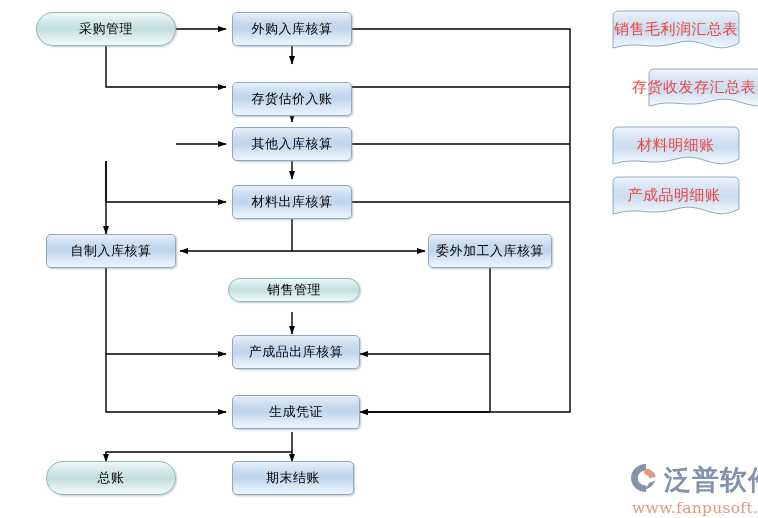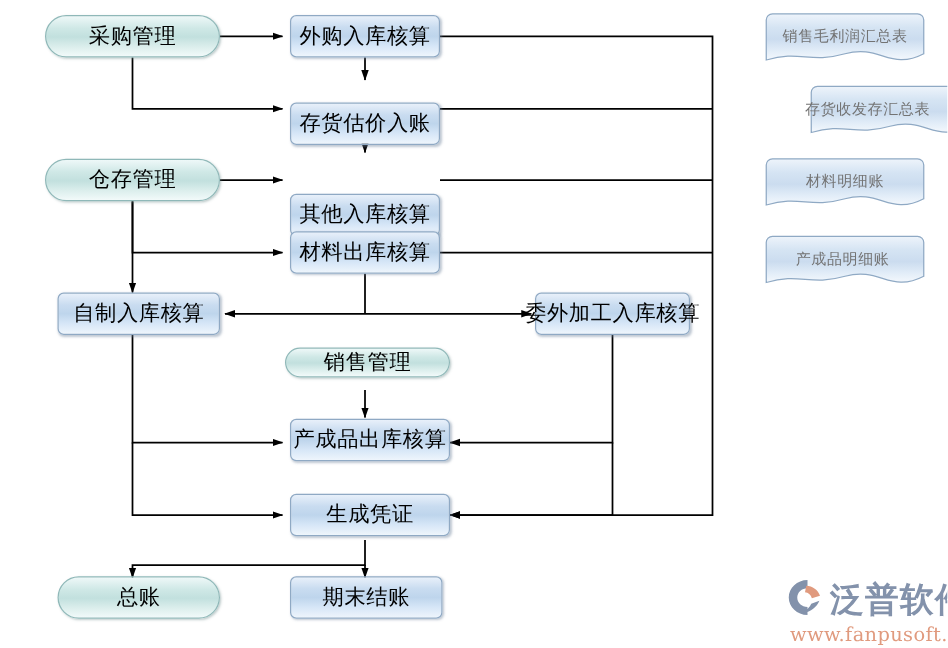--- a/index.html
+++ b/index.html
@@ -25,21 +25,21 @@
     height: 518px;
     pointer-events: none;
   }
   .node {
     position: absolute;
     box-sizing: border-box;
     display: flex;
     align-items: center;
     justify-content: center;
     text-align: center;
-    font-size: 17px;
+    font-size: 13px;
     line-height: 1.1;
     color: #000000;
     letter-spacing: 0.5px;
     white-space: nowrap;
     z-index: 3;
   }
   
   .proc {
     border: 1px solid #8fa9c4;
     border-radius: 5px;
@@ -71,22 +71,22 @@
   .doc svg { display: block; }
   .doc .doclabel {
     position: absolute;
     left: 0;
     top: 0;
     width: 100%;
     height: 84%;
     display: flex;
     align-items: center;
     justify-content: center;
-    font-size: 12px;
-    color: #737373;
+    font-size: 15px;
+    color: #ef4444;
     letter-spacing: 0.5px;
     white-space: nowrap;
   }
   
   #logo {
     position: absolute;
     z-index: 4;
     display: flex;
     flex-direction: column;
     align-items: flex-start;
@@ -161,23 +161,22 @@
       <path d="M292,452 L292,462" marker-end="url(#ah)"></path>
     </g>
   </svg>
 
   <div class="node pill" style="left:36px;  top:12px;  width:140px; height:34px;">采购管理</div>
 
   <div class="node proc" style="left:232px; top:12px;  width:120px; height:34px;">外购入库核算</div>
 
   <div class="node proc" style="left:232px; top:70px;  width:120px; height:34px;margin-top:12px;">存货估价入账</div>
 
-  <div class="node pill" style="left:36px;  top:127px; width:140px; height:34px;">仓存管理</div>
-
-  <div class="node proc" style="left:232px; top:127px; width:120px; height:34px;margin-top:28px;">其他入库核算</div>
+
+  <div class="node proc" style="left:232px; top:127px; width:120px; height:34px;">其他入库核算</div>
 
   <div class="node proc" style="left:232px; top:185px; width:120px; height:34px;">材料出库核算</div>
 
   <div class="node proc" style="left:46px;  top:234px; width:130px; height:34px;">自制入库核算</div>
 
   <div class="node proc" style="left:428px; top:234px; width:124px; height:34px;">委外加工入库核算</div>
 
   <div class="node pill" style="left:228px; top:278px; width:132px; height:24px;">销售管理</div>
 
   <div class="node proc" style="left:232px; top:335px; width:128px; height:34px;">产成品出库核算</div>
@@ -232,21 +231,21 @@
           <stop offset="80%" stop-color="#e2edf8"></stop>
           <stop offset="100%" stop-color="#f4f8fd"></stop>
         </linearGradient>
       </defs>
       <path d="M6,1 H122 a5,5 0 0 1 5,5 V33
                C100,47 92,25 64,33 C36,41 28,30 1,38 V6 a5,5 0 0 1 5,-5 Z" fill="url(#dg2)" stroke="#8fa9c4" stroke-width="1"></path>
     </svg>
     <div class="doclabel">材料明细账</div>
   </div>
 
-  <div class="doc" style="left:612px; top:188px; width:124px; height:46px;">
+  <div class="doc" style="left:612px; top:176px; width:124px; height:46px;">
     <svg width="128" height="46" viewBox="0 0 128 46" xmlns="http://www.w3.org/2000/svg">
       <defs>
         <linearGradient id="dg3" x1="0" y1="0" x2="0" y2="1">
           <stop offset="0%" stop-color="#eef4fb"></stop>
           <stop offset="30%" stop-color="#d5e4f3"></stop>
           <stop offset="55%" stop-color="#cbdcef"></stop>
           <stop offset="80%" stop-color="#e2edf8"></stop>
           <stop offset="100%" stop-color="#f4f8fd"></stop>
         </linearGradient>
       </defs>

